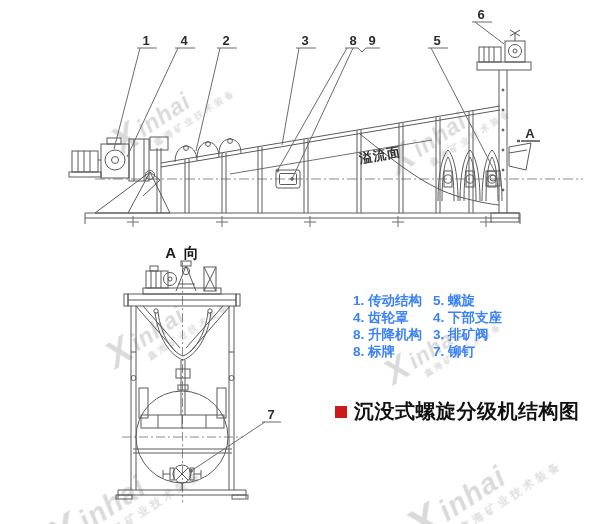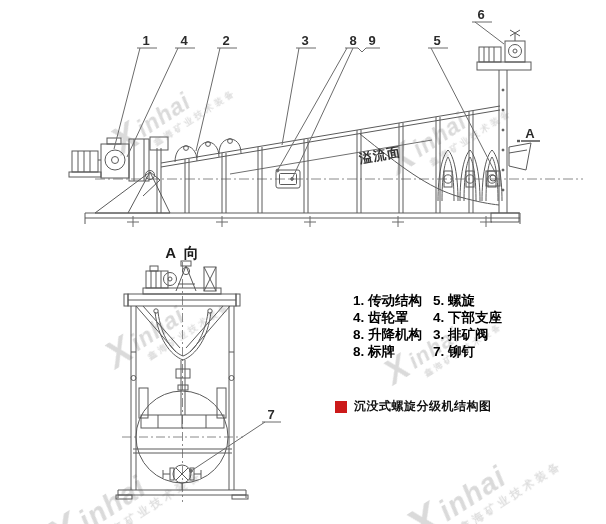--- a/index.html
+++ b/index.html
@@ -12,27 +12,27 @@
   .callout-num{font-size:13px;font-weight:600;fill:#2b2b2b;}
   .view-label{font-size:15px;font-weight:700;fill:#1d1d1d;letter-spacing:2px;}
   .marker-a{font-size:13px;font-weight:700;fill:#2b2b2b;}
   .overflow-text{font-size:13px;font-weight:700;fill:#333;letter-spacing:1px;}
   .wm-x{font-size:36px;font-weight:700;font-style:italic;fill:#d6d6d6;}
   .wm-brand{font-size:23px;font-weight:700;font-style:italic;fill:#d6d6d6;letter-spacing:1px;}
   .wm-tag{font-size:9px;font-weight:700;fill:#dadada;letter-spacing:3px;}
   .legend{
     position:absolute;left:353px;top:293px;width:220px;
     display:grid;grid-template-columns:80px auto;row-gap:1px;
-    font-size:13.5px;font-weight:700;color:#000000;line-height:16px;white-space:nowrap;
+    font-size:13.5px;font-weight:700;color:#3b82f6;line-height:16px;white-space:nowrap;
   }
   .title-row{
     position:absolute;left:335px;top:398px;display:flex;align-items:center;gap:7px;
   }
   .title-bullet{width:12px;height:12px;background:#cc1a1a;flex:0 0 auto;}
-  .title-text{font-size:12px;font-weight:700;color:#111;letter-spacing:0.5px;white-space:nowrap;}
+  .title-text{font-size:20px;font-weight:700;color:#111;letter-spacing:0.5px;white-space:nowrap;}
 </style>
 </head>
 <body>
 
 <div class="page">
 
 <svg width="606" height="524" viewBox="0 0 606 524">
 
   <g opacity="0.9">
     <g transform="translate(162,122) rotate(-33)">

